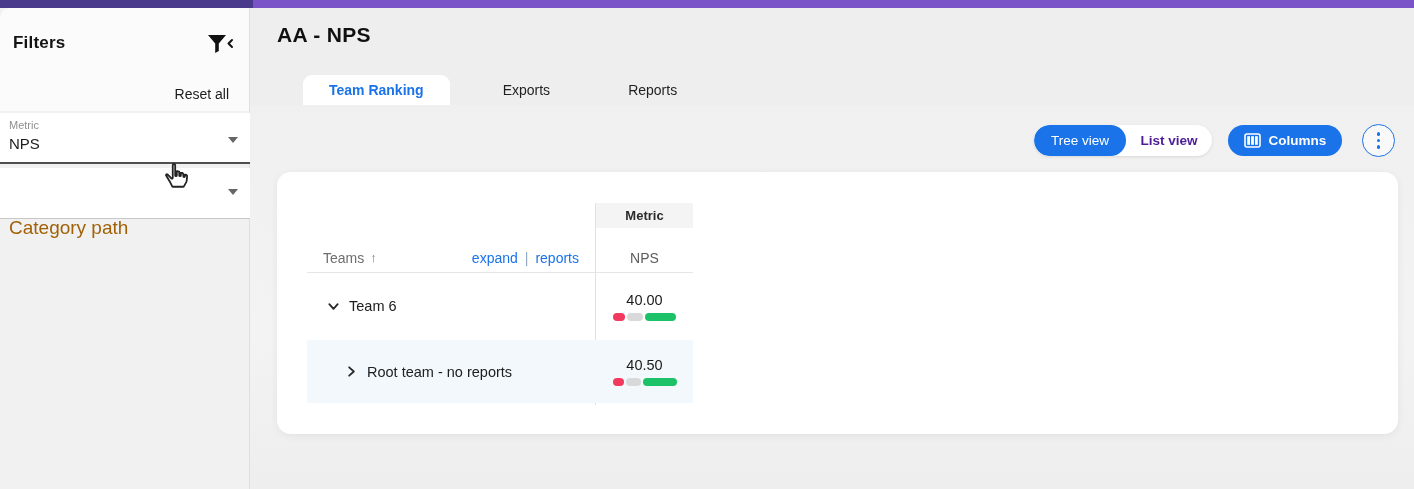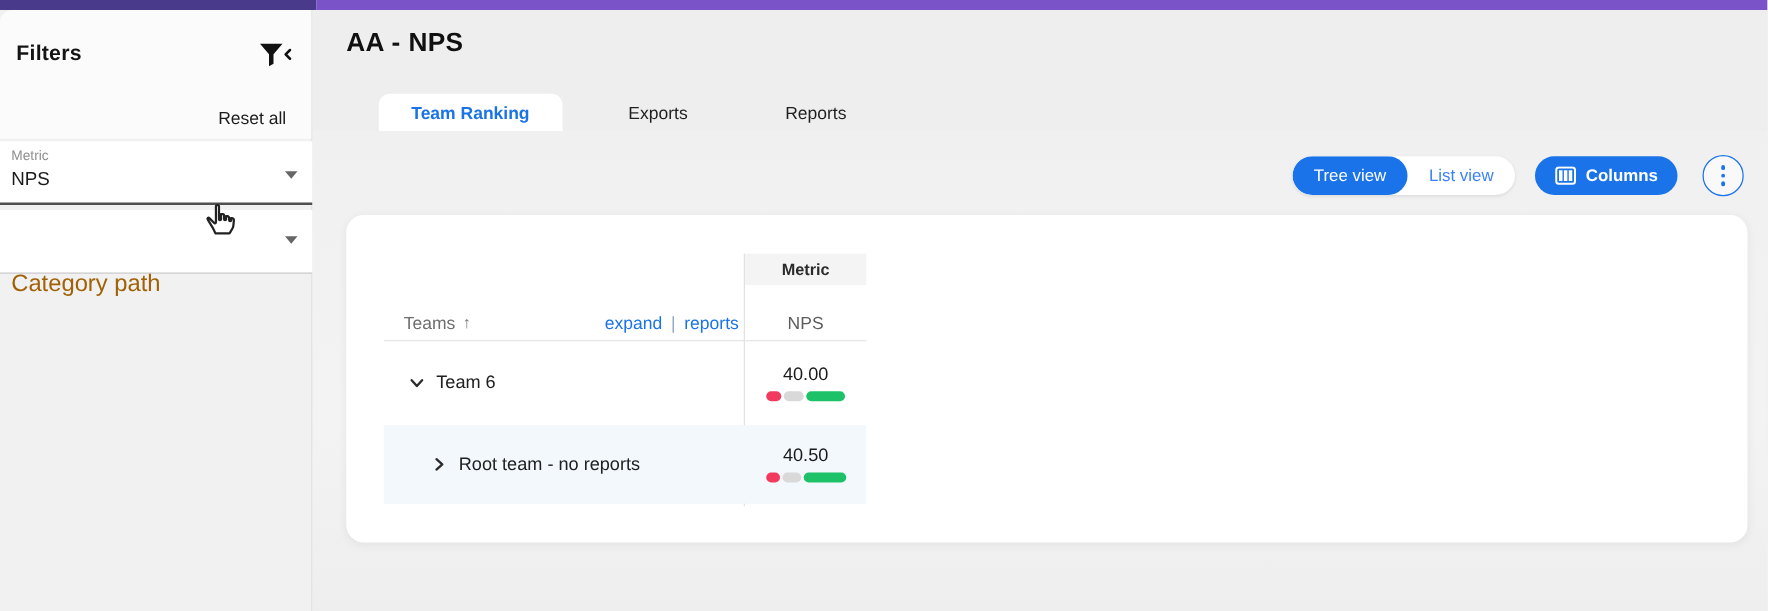--- a/index.html
+++ b/index.html
@@ -36,35 +36,35 @@
   .tab.active { background:#ffffff; color:#1a73e8; font-weight:700; border-radius:9px 9px 0 0; padding:0 26px; }
 
   
   .content { position:absolute; left:250px; top:105px; right:0; bottom:0; background:linear-gradient(180deg,#f0f0f1 0%,#f3f3f4 60%,#eeeeef 100%); }
 
   
   .toolbar { position:absolute; top:19px; right:0; left:0; height:34px; }
   .view-toggle { position:absolute; right:202px; top:1px; width:178px; height:31px; background:#ffffff; border-radius:16px; box-shadow:0 1px 3px rgba(0,0,0,.10); display:flex; overflow:hidden; }
   .toggle-seg { flex:1; display:flex; align-items:center; justify-content:center; font-size:13.5px; cursor:pointer; border:none; background:none; font-family:inherit; }
   .toggle-seg.active { background:#1a73e8; color:#ffffff; font-weight:400; border-radius:16px; flex:0 0 92px; }
-  .toggle-seg.inactive { color:#3b82f6; font-weight:400; }
+  .toggle-seg.inactive { color:#4c1d95; font-weight:700; }
   .columns-btn { position:absolute; right:72px; top:1px; width:114px; height:31px; background:#1a73e8; border:none; border-radius:16px; display:flex; align-items:center; justify-content:center; gap:8px; color:#fff; font-size:13.5px; font-weight:700; cursor:pointer; font-family:inherit; }
   .more-btn { position:absolute; right:19px; top:0; width:33px; height:33px; border:1.5px solid #1a73e8; border-radius:50%; background:rgba(255,255,255,.55); cursor:pointer; display:flex; align-items:center; justify-content:center; }
   .dots { display:flex; flex-direction:column; gap:3px; }
   .dots i { width:3.5px; height:3.5px; border-radius:50%; background:#1a73e8; }
 
   
   .card { position:absolute; left:27px; top:67px; width:1121px; height:262px; background:#ffffff; border-radius:14px; box-shadow:0 2px 8px rgba(0,0,0,.06); }
   .table { position:absolute; left:30px; top:31px; width:386px; height:202px; }
   .col-divider { position:absolute; left:288px; top:0; bottom:0; width:1px; background:#e1e1e3; }
   .metric-band { position:absolute; left:289px; top:0; width:97px; height:25px; background:#f4f4f5; display:flex; align-items:center; justify-content:center; font-size:13px; font-weight:700; color:#2b2b2b; }
   .hdr-row { position:absolute; left:0; top:40px; width:288px; height:29px; display:flex; align-items:center; }
   .teams-hdr { margin-left:16px; font-size:14px; color:#6e6e6e; display:flex; align-items:center; gap:6px; cursor:pointer; background:none; border:none; font-family:inherit; }
   .sort-arrow { color:#7a7a7a; font-size:13px; }
-  .expand-links { position:absolute; right:4px; font-size:14px; color:#1a73e8; display:flex; gap:7px; align-items:flex-start; }
+  .expand-links { position:absolute; right:16px; font-size:14px; color:#1a73e8; display:flex; gap:7px; align-items:flex-start; }
   .expand-links .lnk { cursor:pointer; background:none; border:none; color:#1a73e8; font-size:14px; font-family:inherit; }
   .expand-links .pipe { color:#8fa8c9; }
   .nps-hdr { position:absolute; left:289px; top:40px; width:97px; height:29px; display:flex; align-items:center; justify-content:center; font-size:14px; color:#5d5d5d; }
   .hdr-border { position:absolute; left:0; top:69px; width:386px; height:1px; background:#e6e6e7; }
 
   .trow { position:absolute; left:0; width:386px; }
   .trow1 { top:69px; height:68px; }
   .trow2 { top:137px; height:63px; background:#f3f8fc; }
   .team-cell { position:absolute; left:0; top:0; bottom:0; width:288px; display:flex; align-items:center; gap:9px; cursor:pointer; }
   .trow1 .team-cell { padding-left:20px; }

